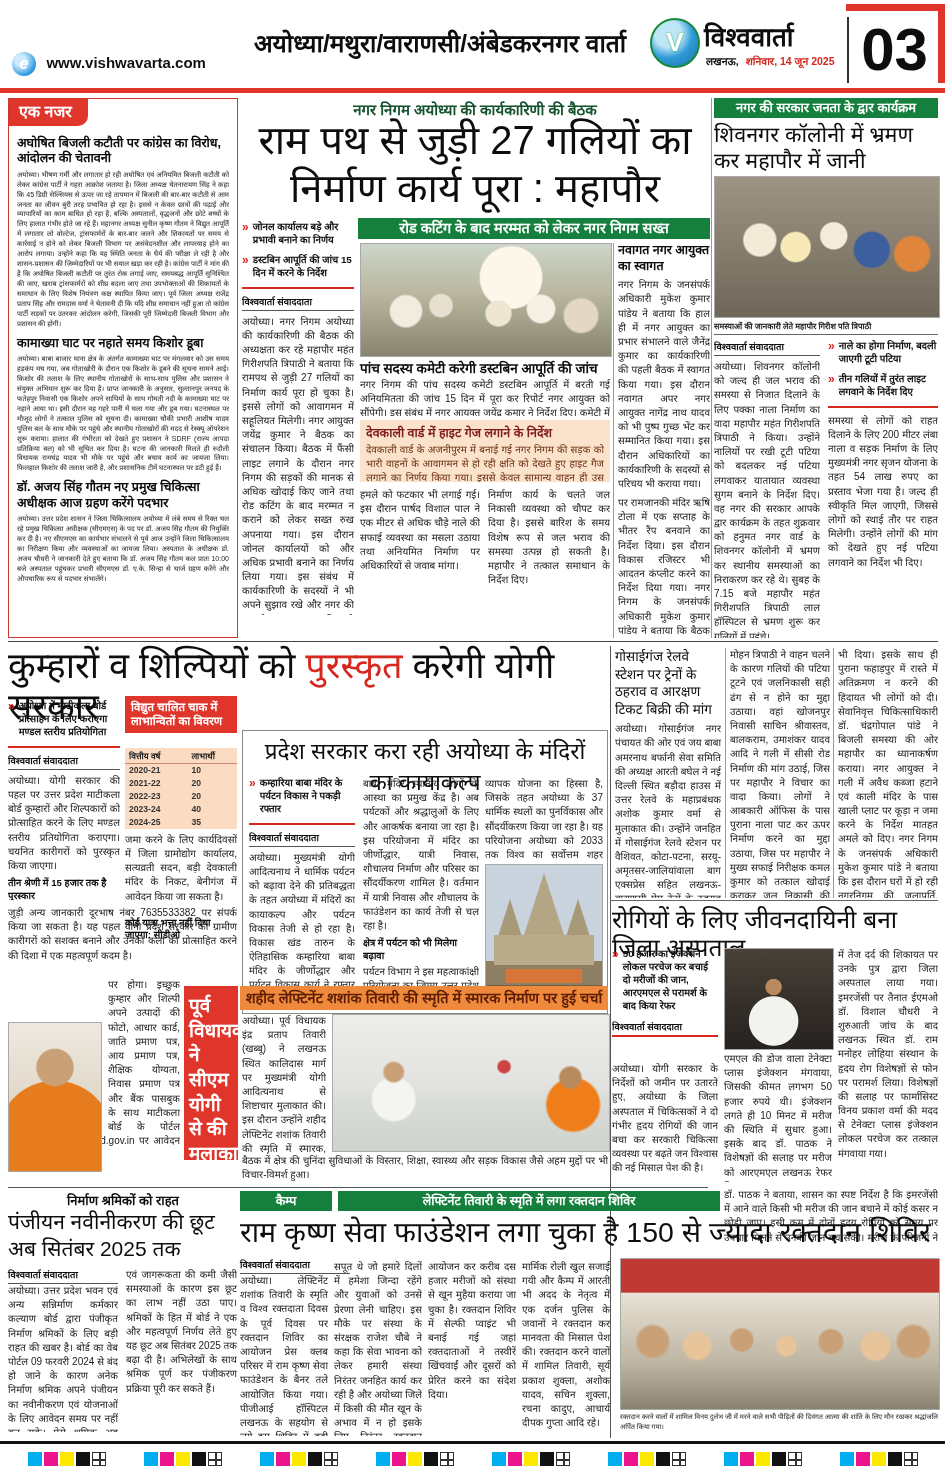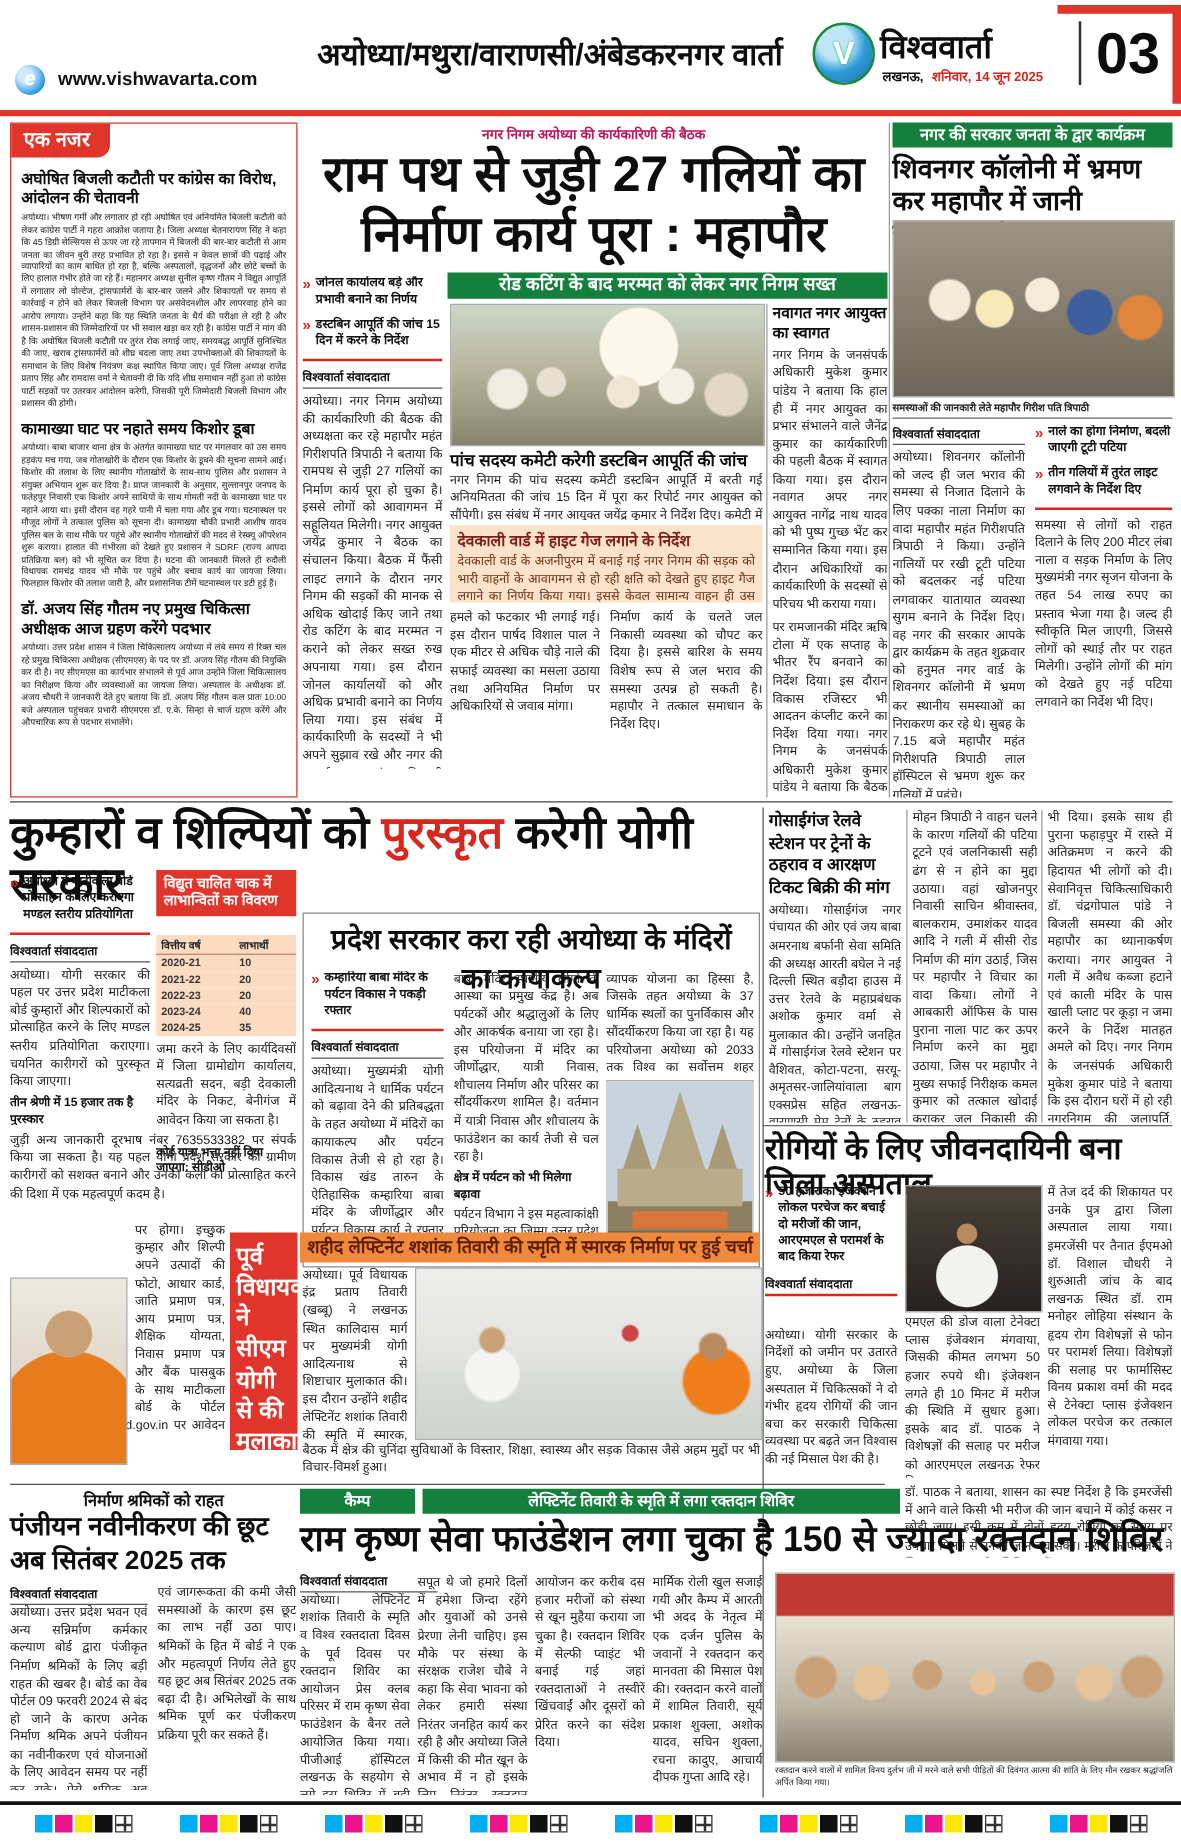--- a/index.html
+++ b/index.html
@@ -6,21 +6,21 @@
   body { font-family:"Liberation Sans","DejaVu Sans",sans-serif; }
   .page { position:relative; width:945px; height:1474px; background:#fff; overflow:hidden; }
   .abs { position:absolute; }
   .bt { font-size:10px; line-height:1.42; text-align:justify; color:#1b1b1b; overflow:hidden; }
   .bt-sm { font-size:6.9px; line-height:1.4; text-align:justify; color:#222; overflow:hidden; }
   .byline { font-weight:bold; font-size:9.5px; color:#111; border-bottom:1px solid #555; padding-bottom:2px; margin-bottom:4px; }
   .byline.red { border-bottom:2px solid #d6281e; }
   .bullet { display:flex; gap:4px; font-weight:bold; font-size:9.8px; line-height:1.32; color:#101010; margin-bottom:7px; }
   .chev { color:#d6281e; font-weight:900; font-size:12px; line-height:1; }
   .red-div { height:2px; background:#d6281e; margin:5px 0 6px 0; }
-  .headline { font-weight:700; color:#0d0d0d; }
+  .headline { font-weight:400; color:#0d0d0d; }
   .crosshead { font-weight:700; font-size:9.6px; color:#0d0d0d; line-height:1.3; margin:4px 0 3px 0; }
   .photo { position:absolute; overflow:hidden; border:1px solid #a9a9a9; }
   .vline { position:absolute; width:1px; background:#9a9a9a; }
   .hline { position:absolute; height:1px; background:#666; }
   .redbar { background:#15803d; color:#fff; font-weight:800; text-align:center; }
   
   .brand-globe { position:absolute; width:46px; height:46px; border-radius:50%;
      background:radial-gradient(circle at 35% 30%, #bfe6f7 0 30%, #2f9bd6 55%, #1c6ea8 100%); border:2px solid #178a3c; }
   .brand-globe::after { content:"V"; position:absolute; inset:0; color:#fff; font-weight:800; font-size:26px; text-align:center; line-height:44px; text-shadow:0 0 2px #0a4; }
   .e-icon { display:inline-block; width:24px; height:24px; border-radius:50%;
@@ -59,37 +59,37 @@
       <span style="font-weight:800;font-size:15px;color:#111;">www.vishwavarta.com</span>
     </div>
     <div class="abs" style="left:225px;top:26px;width:430px;text-align:center;font-weight:800;font-size:24.5px;color:#0d0d0d;">अयोध्या/मथुरा/वाराणसी/अंबेडकरनगर वार्ता</div>
     <div class="brand-globe" style="left:650px;top:18px;"></div>
     <div class="abs" style="left:704px;top:18px;font-weight:800;font-size:26px;color:#0d0d0d;">विश्ववार्ता</div>
     <div class="abs" style="left:706px;top:54px;font-size:10.5px;">
       <span style="font-weight:bold;color:#111;">लखनऊ,</span>
       <span style="font-weight:bold;color:#d6281e;margin-left:4px;">शनिवार, 14 जून 2025</span>
     </div>
     <div class="abs" style="left:846px;top:4px;width:92px;height:72px;border-top:7px solid #e0352b;border-right:7px solid #e0352b;">
-      <span style="position:absolute;right:10px;top:6px;font-weight:800;font-size:46px;color:#0d0d0d;border-left:2px solid #333;padding-left:12px;line-height:1.1;">03</span>
+      <span style="position:absolute;right:10px;top:6px;font-weight:800;font-size:60px;color:#0d0d0d;border-left:2px solid #333;padding-left:12px;line-height:1.1;">03</span>
     </div>
   </div>
   <div class="abs" style="left:0;top:88px;width:945px;height:5px;background:#e0352b;"></div>
 
   <div class="najar-box" style="left:8px;top:98px;width:230px;height:540px;padding:8px;box-sizing:border-box;overflow:hidden;">
     <div class="najar-tab">एक नजर</div>
     <div style="height:22px;"></div>
     <div class="najar-head">अघोषित बिजली कटौती पर कांग्रेस का विरोध, आंदोलन की चेतावनी</div>
     <div class="bt" style="font-size:7.0px;">अयोध्या। भीषण गर्मी और लगातार हो रही अघोषित एवं अनियमित बिजली कटौती को लेकर कांग्रेस पार्टी ने गहरा आक्रोश जताया है। जिला अध्यक्ष चेतनारायण सिंह ने कहा कि 45 डिग्री सेल्सियस से ऊपर जा रहे तापमान में बिजली की बार-बार कटौती से आम जनता का जीवन बुरी तरह प्रभावित हो रहा है। इससे न केवल छात्रों की पढ़ाई और व्यापारियों का काम बाधित हो रहा है, बल्कि अस्पतालों, वृद्धजनों और छोटे बच्चों के लिए हालात गंभीर होते जा रहे हैं। महानगर अध्यक्ष सुनील कृष्ण गौतम ने विद्युत आपूर्ति में लगातार लो वोल्टेज, ट्रांसफार्मरों के बार-बार जलने और शिकायतों पर समय से कार्रवाई न होने को लेकर बिजली विभाग पर असंवेदनशील और लापरवाह होने का आरोप लगाया। उन्होंने कहा कि यह स्थिति जनता के धैर्य की परीक्षा ले रही है और शासन-प्रशासन की जिम्मेदारियों पर भी सवाल खड़ा कर रही है। कांग्रेस पार्टी ने मांग की है कि अघोषित बिजली कटौती पर तुरंत रोक लगाई जाए, समयबद्ध आपूर्ति सुनिश्चित की जाए, खराब ट्रांसफार्मरों को शीघ्र बदला जाए तथा उपभोक्ताओं की शिकायतों के समाधान के लिए विशेष नियंत्रण कक्ष स्थापित किया जाए। पूर्व जिला अध्यक्ष राजेंद्र प्रताप सिंह और रामदास वर्मा ने चेतावनी दी कि यदि शीघ्र समाधान नहीं हुआ तो कांग्रेस पार्टी सड़कों पर उतरकर आंदोलन करेगी, जिसकी पूरी जिम्मेदारी बिजली विभाग और प्रशासन की होगी।</div>
     <div class="najar-head">कामाख्या घाट पर नहाते समय किशोर डूबा</div>
     <div class="bt" style="font-size:7.0px;">अयोध्या। बाबा बाजार थाना क्षेत्र के अंतर्गत कामाख्या घाट पर मंगलवार को उस समय हड़कंप मच गया, जब गोताखोरी के दौरान एक किशोर के डूबने की सूचना सामने आई। किशोर की तलाश के लिए स्थानीय गोताखोरों के साथ-साथ पुलिस और प्रशासन ने संयुक्त अभियान शुरू कर दिया है। प्राप्त जानकारी के अनुसार, सुल्तानपुर जनपद के फतेहपुर निवासी एक किशोर अपने साथियों के साथ गोमती नदी के कामाख्या घाट पर नहाने आया था। इसी दौरान वह गहरे पानी में चला गया और डूब गया। घटनास्थल पर मौजूद लोगों ने तत्काल पुलिस को सूचना दी। कामाख्या चौकी प्रभारी आशीष यादव पुलिस बल के साथ मौके पर पहुंचे और स्थानीय गोताखोरों की मदद से रेस्क्यू ऑपरेशन शुरू कराया। हालात की गंभीरता को देखते हुए प्रशासन ने SDRF (राज्य आपदा प्रतिक्रिया बल) को भी सूचित कर दिया है। घटना की जानकारी मिलते ही रुदौली विधायक रामचंद्र यादव भी मौके पर पहुंचे और बचाव कार्य का जायजा लिया। फिलहाल किशोर की तलाश जारी है, और प्रशासनिक टीमें घटनास्थल पर डटी हुई हैं।</div>
     <div class="najar-head">डॉ. अजय सिंह गौतम नए प्रमुख चिकित्सा अधीक्षक आज ग्रहण करेंगे पदभार</div>
     <div class="bt" style="font-size:7.0px;">अयोध्या। उत्तर प्रदेश शासन ने जिला चिकित्सालय अयोध्या में लंबे समय से रिक्त चल रहे प्रमुख चिकित्सा अधीक्षक (सीएमएस) के पद पर डॉ. अजय सिंह गौतम की नियुक्ति कर दी है। नए सीएमएस का कार्यभार संभालने से पूर्व आज उन्होंने जिला चिकित्सालय का निरीक्षण किया और व्यवस्थाओं का जायजा लिया। अस्पताल के अधीक्षक डॉ. अजय चौधरी ने जानकारी देते हुए बताया कि डॉ. अजय सिंह गौतम कल प्रातः 10:00 बजे अस्पताल पहुंचकर प्रभारी सीएमएस डॉ. ए.के. सिन्हा से चार्ज ग्रहण करेंगे और औपचारिक रूप से पदभार संभालेंगे।</div>
   </div>
 
-  <div class="abs" style="left:246px;top:99px;width:458px;text-align:center;font-weight:800;font-size:11px;color:#be185d;">नगर निगम अयोध्या की कार्यकारिणी की बैठक</div>
+  <div class="abs" style="left:246px;top:99px;width:458px;text-align:center;font-weight:800;font-size:15px;color:#14532d;">नगर निगम अयोध्या की कार्यकारिणी की बैठक</div>
   <div class="abs headline" style="left:242px;top:116px;width:466px;font-size:40px;line-height:1.2;text-align:center;">राम पथ से जुड़ी 27 गलियों का निर्माण कार्य पूरा :  महापौर</div>
 
   <div class="abs redbar" style="left:358px;top:218px;width:352px;height:21px;font-size:14.5px;line-height:21px;">रोड कटिंग के बाद मरम्मत को लेकर नगर निगम सख्त</div>
 
   <div class="abs" style="left:242px;top:221px;width:112px;height:418px;overflow:hidden;">
     <div class="bullet">
       <span class="chev">»</span>
       <span>जोनल कार्यालय बड़े और प्रभावी बनाने का निर्णय</span>
     </div>
     <div class="bullet">

